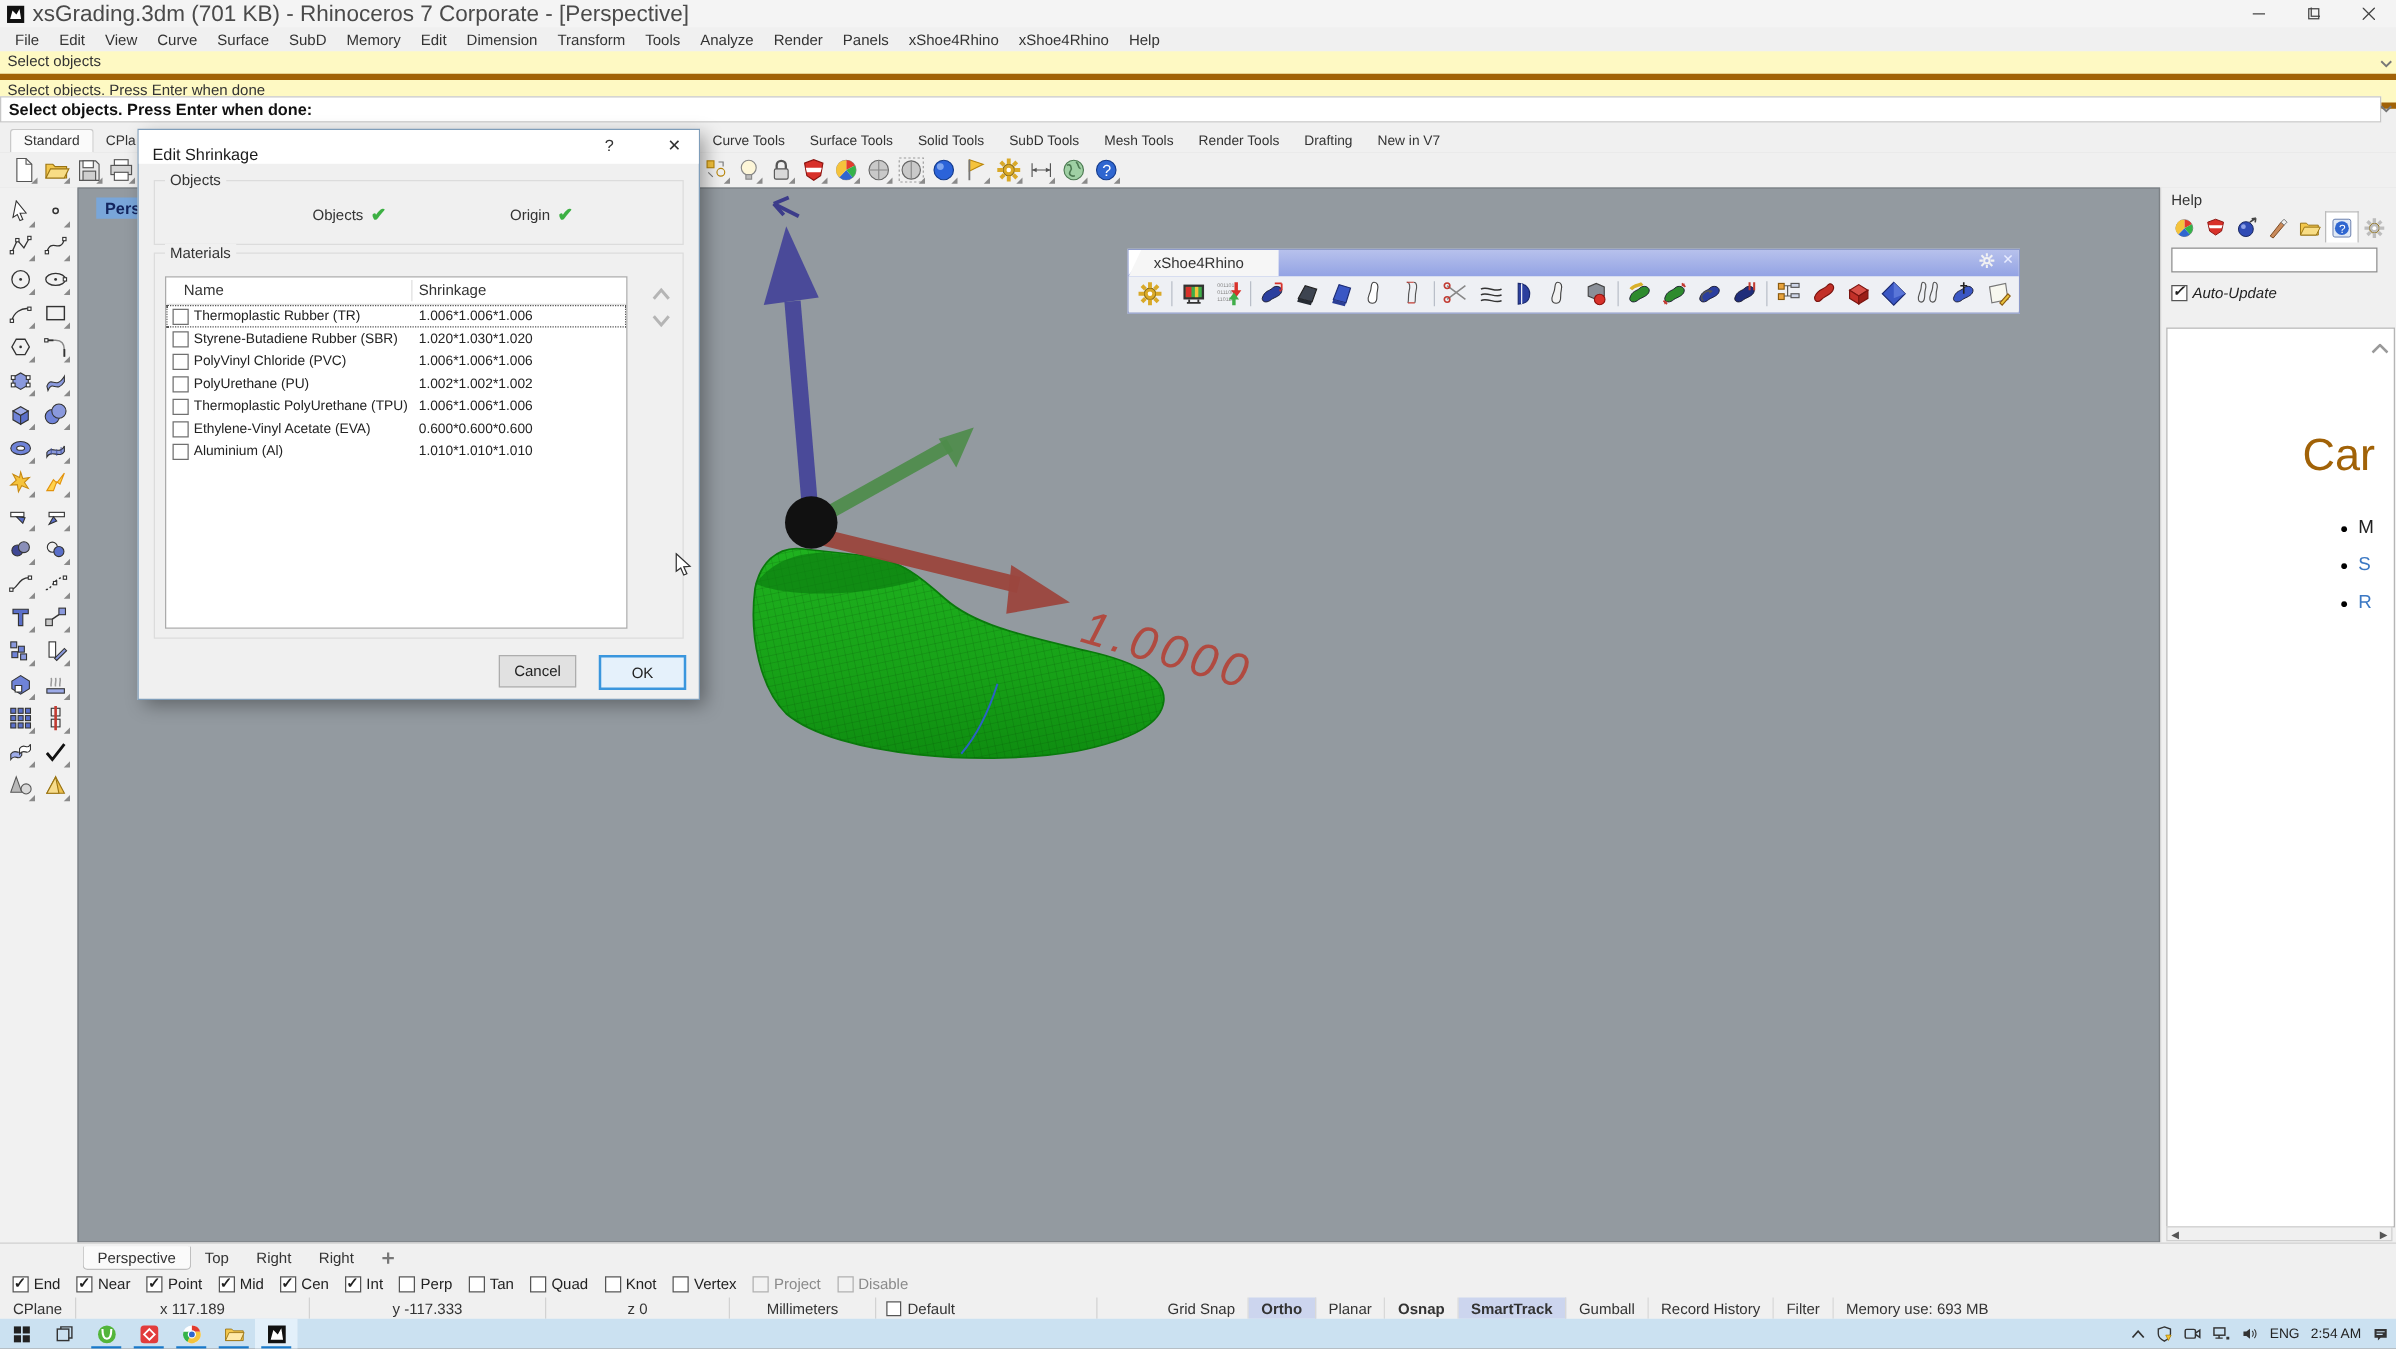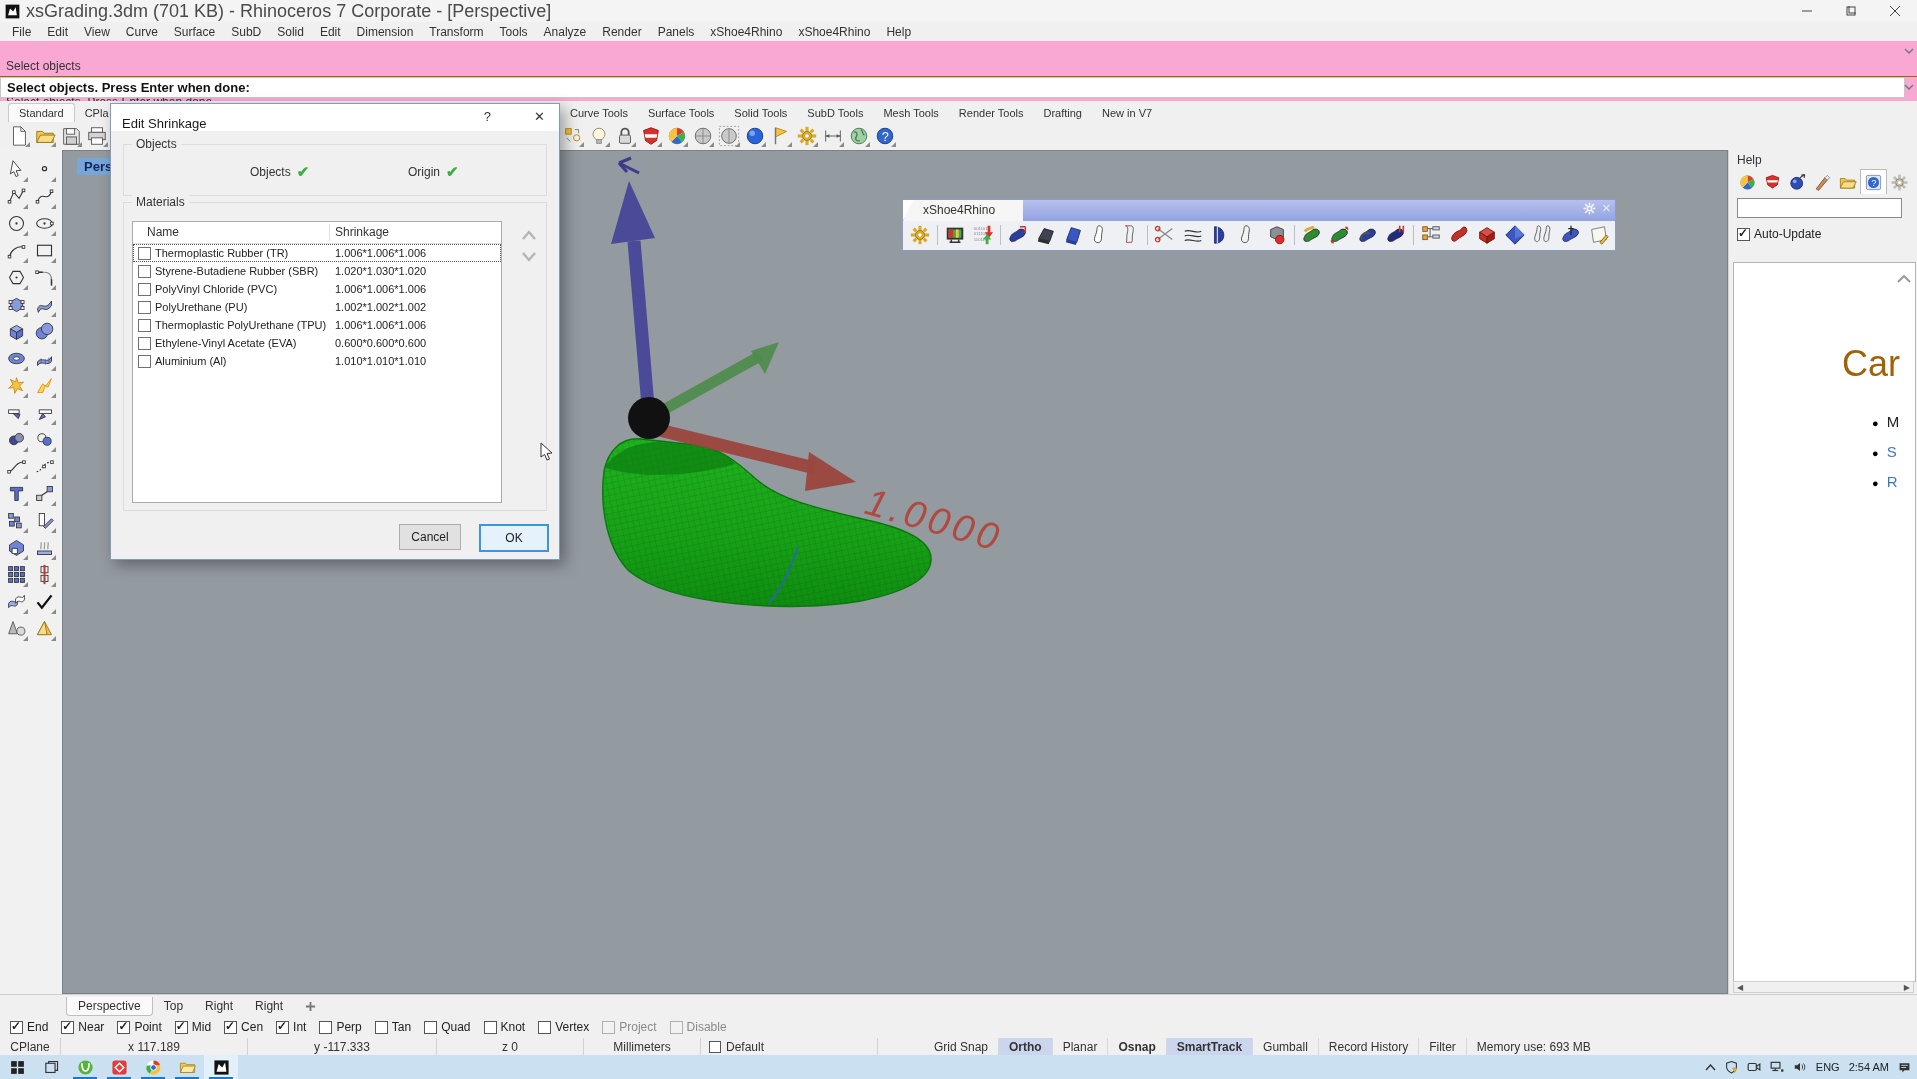--- a/index.html
+++ b/index.html
@@ -9,21 +9,21 @@
   
   #titlebar{left:0;top:0;width:1917px;height:22px;background:#f4f4f4;display:flex;align-items:center;}
   #title-text{font-size:18px;color:#4a4a4a;margin-left:6px;}
   #caption-btns{position:absolute;right:0;top:0;height:22px;display:flex;}
   .capbtn{width:44px;height:22px;display:flex;align-items:center;justify-content:center;font-size:11px;color:#444;}
   
   #menubar{left:0;top:22px;width:1917px;height:19px;background:#f0f0f0;display:flex;align-items:center;padding-left:4px;}
   .menu-item{font-size:12px;color:#333;padding:1px 8px;}
   
   #cmd{left:0;top:41px;width:1917px;height:60px;background:#f0f0f0;}
-  .cmd-line{background:#f9a8d4;height:17px;font-size:12px;color:#333;padding:18px 6px 0 6px;border-bottom:1px solid #a16207;}
+  .cmd-line{background:#fef9c3;height:17px;font-size:12px;color:#333;padding:1px 6px 0 6px;border-bottom:5px solid #a16207;}
   #cmd-prompt{position:absolute;left:0;top:36px;width:1905px;height:21px;background:#fff;border:1px solid #c7c7c7;
       font-size:13px;font-weight:bold;color:#111;padding:2px 0 0 6px;box-sizing:border-box;}
   .cmd-chev{position:absolute;right:3px;width:10px;height:8px;fill:none;stroke:#777;stroke-width:1.5;}
   
   #tabsrow{left:0;top:101px;width:1917px;height:21px;background:#f0f0f0;border-bottom:1px solid #d9d9d9;display:flex;align-items:flex-end;}
   .ttab{font-size:11px;color:#333;padding:3px 10px 3px 10px;}
   .ttab.active{background:#fafafa;border:1px solid #c9c9c9;border-bottom:none;border-radius:3px 3px 0 0;}
   #tabs-right{position:absolute;left:560px;top:0;height:21px;display:flex;align-items:flex-end;}
   
   #toolbar{left:0;top:122px;width:1917px;height:28px;background:#f0f0f0;border-bottom:1px solid #dcdcdc;}
@@ -48,21 +48,21 @@
   #xshoe-icons{height:28px;display:flex;align-items:center;padding-left:3px;background:#eef0f4;}
   .xicon{width:26px;height:24px;display:flex;align-items:center;justify-content:center;flex:0 0 auto;margin:0 1px;}
   .xsep{width:1px;height:20px;background:#b9bec8;margin:0 3px;flex:0 0 auto;}
   
   #helppanel{left:1728px;top:150px;width:189px;height:844px;background:#f0f0f0;border-left:1px solid #d5d5d5;box-sizing:border-box;}
   #help-title{font-size:12px;color:#333;padding:3px 0 1px 8px;}
   #help-tabs{display:flex;align-items:flex-end;padding-left:6px;height:26px;}
   .htab{width:25px;height:24px;display:flex;align-items:center;justify-content:center;}
   .htab.sel{background:#fff;border:1px solid #bbb;border-bottom:none;}
   #help-search{margin:4px 8px 0 8px;width:165px;height:20px;border:1px solid #8b8b8b;background:#fff;box-sizing:border-box;font-size:12px;}
-  #help-auto{display:flex;align-items:flex-end;gap:4px;font-size:12px;margin:9px 0 6px 8px;}
+  #help-auto{display:flex;align-items:flex-end;gap:4px;font-size:12px;margin:9px 0 6px 8px;font-style:italic;}
   #help-content{position:absolute;left:4px;top:112px;width:181px;height:718px;background:#fff;border:1px solid #b5b5b5;overflow:hidden;}
   #help-heading{position:absolute;left:108px;top:80px;font-size:36px;color:#a16207;font-family:"Liberation Sans",sans-serif;}
   .hbullet{position:absolute;left:138px;font-size:15px;}
   .hbullet .dot{color:#000;margin-right:8px;font-size:11px;}
   .hlink{color:#3b78c3;}
   #help-chev{position:absolute;right:4px;top:12px;}
   #help-hscroll{position:absolute;left:4px;top:831px;width:181px;height:12px;background:#f0f0f0;border:1px solid #cfcfcf;
       display:flex;justify-content:space-between;align-items:center;font-size:8px;color:#555;padding:0 3px;box-sizing:border-box;}
   
   #dialog{left:110px;top:103px;width:448px;height:455px;background:#f0f0f0;border:1px solid #7f9db9;
@@ -148,21 +148,21 @@
     </div>
   </div>
 
   <div class="abs" id="menubar">
       <span class="menu-item">File</span>
       <span class="menu-item">Edit</span>
       <span class="menu-item">View</span>
       <span class="menu-item">Curve</span>
       <span class="menu-item">Surface</span>
       <span class="menu-item">SubD</span>
-      <span class="menu-item">Solid</span>
+      <span class="menu-item">Memory</span>
       <span class="menu-item">Edit</span>
       <span class="menu-item">Dimension</span>
       <span class="menu-item">Transform</span>
       <span class="menu-item">Tools</span>
       <span class="menu-item">Analyze</span>
       <span class="menu-item">Render</span>
       <span class="menu-item">Panels</span>
       <span class="menu-item">xShoe4Rhino</span>
       <span class="menu-item">xShoe4Rhino</span>
       <span class="menu-item">Help</span>

